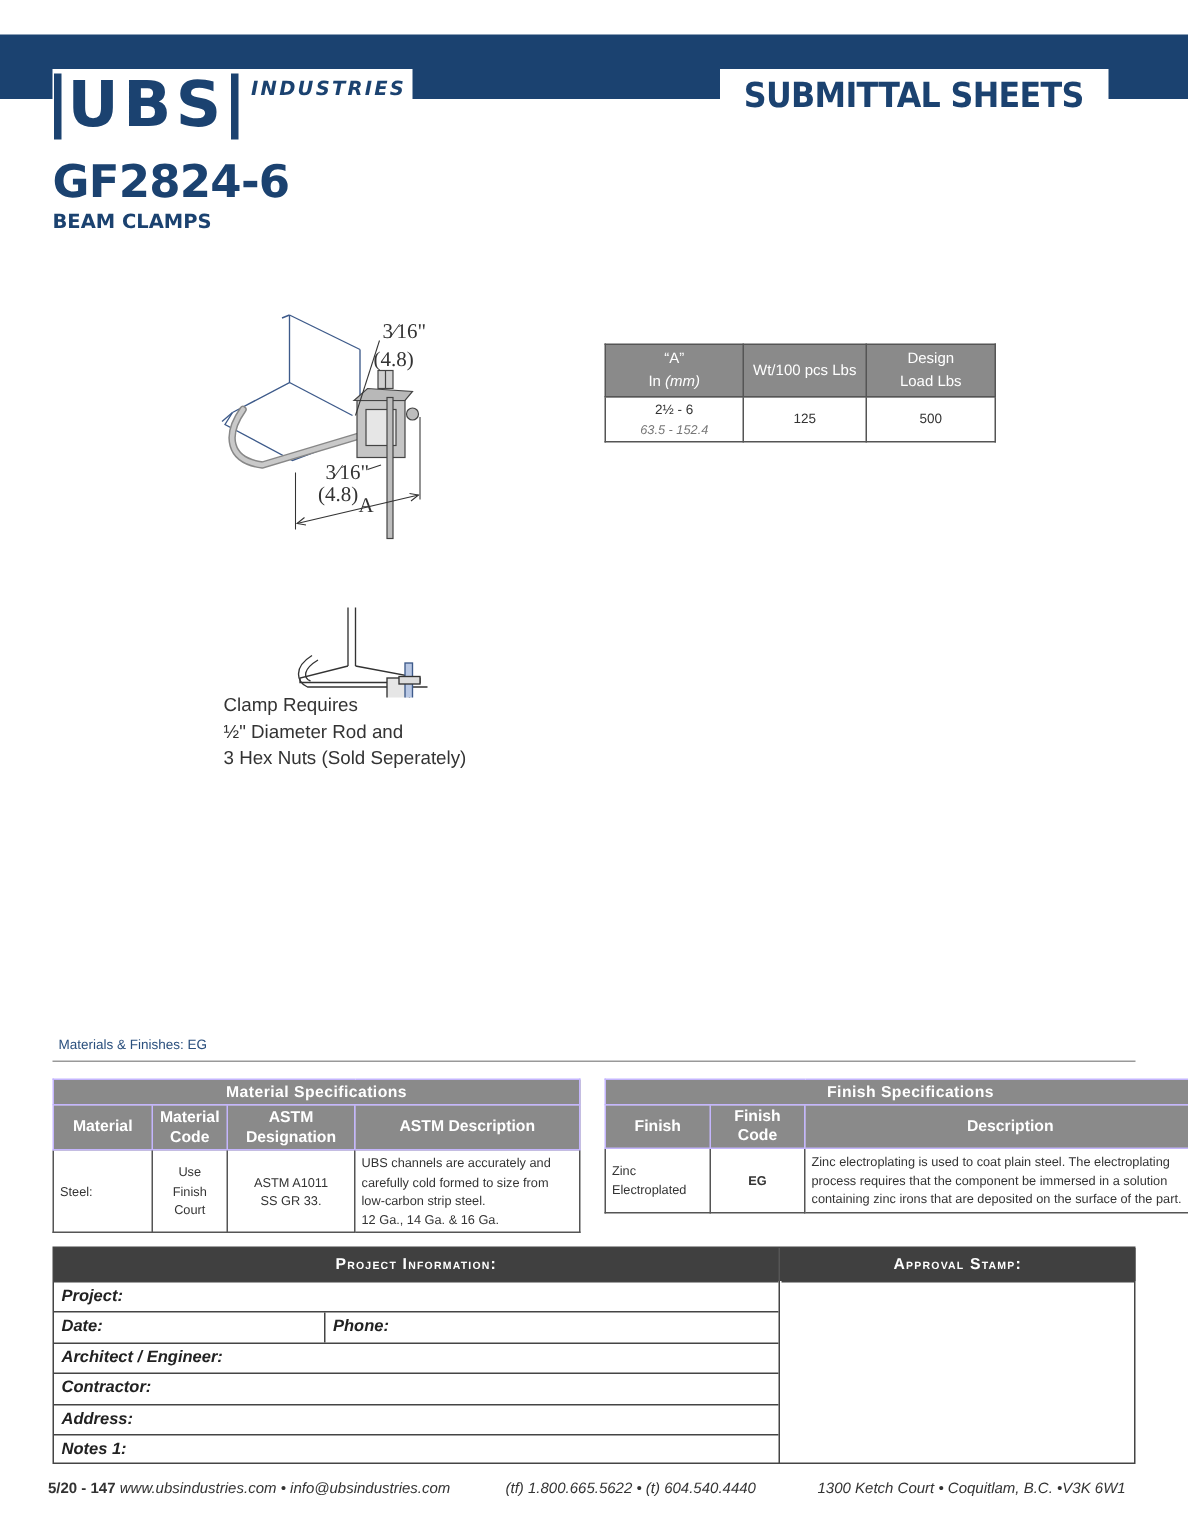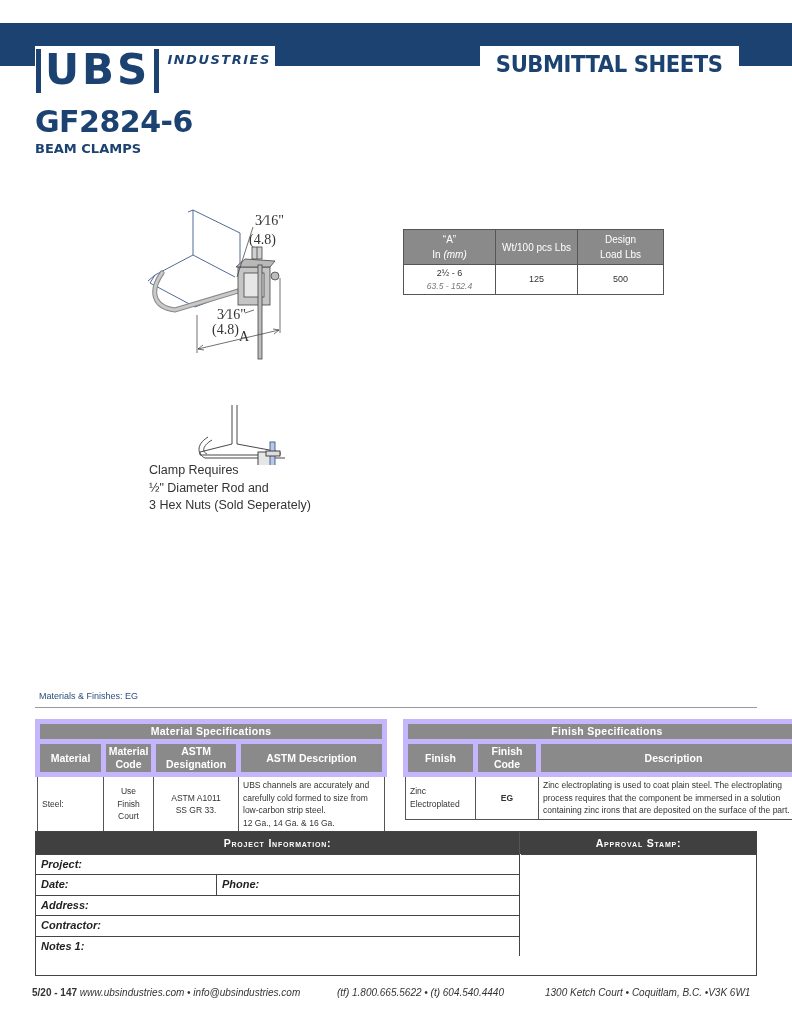--- a/index.html
+++ b/index.html
@@ -29,21 +29,21 @@
   table { border-collapse: collapse; }
   .spec { position: absolute; left: 403px; top: 229px; width: 261px; font-size: 9.5px; }
   .spec th { background: #8a8a8a; color: #fff; font-weight: normal; font-size: 10px; border: 1px solid #555; padding: 2px 3px; height: 32px; line-height: 15px; }
   .spec td { border: 1px solid #555; text-align: center; height: 30px; color: #333; font-size: 9px; line-height: 13px; }
   .spec .mm { color: #777; font-style: italic; font-size: 8.5px; }
 
   .mf-label { position: absolute; left: 39px; top: 691px; font-size: 9px; color: #2a4f7d; }
   .mf-rule { position: absolute; left: 35px; top: 707px; width: 722px; height: 1px; background: #999; }
 
   .mat { position: absolute; left: 35px; top: 719px; width: 352px; font-size: 8.5px; }
-  .mat th, .fin th { background: #8a8a8a; color: #fff; font-weight: bold; border: 5px solid #c4b5fd; padding: 1px 2px; line-height: 13px; font-family: "Liberation Sans", sans-serif; }
+  .mat th, .fin th { background: #8a8a8a; color: #fff; font-weight: bold; border: 1px solid #c4b5fd; padding: 1px 2px; line-height: 13px; font-family: "Liberation Sans", sans-serif; }
   .mat th.cap, .fin th.cap { font-size: 10.5px; font-weight: bold; height: 17px; letter-spacing: 0.3px; }
   .mat th { font-size: 10.5px; height: 30px; }
   .mat td, .fin td { border: 1px solid #555; color: #333; padding: 2px 4px; font-size: 8.5px; line-height: 12.5px; vertical-align: middle; }
 
   .fin { position: absolute; left: 403px; top: 719px; width: 408px; font-size: 8.5px; }
   .fin th { font-size: 10.5px; height: 17px; }
 
   
   .proj { position: absolute; left: 35px; top: 831px; width: 722px; height: 145px; border: 1px solid #444; }
   .proj .hdr { position: absolute; top: 0; height: 22px; background: #404040; color: #fff; font-weight: bold; font-size: 10.5px; display: flex; align-items: center; justify-content: center; letter-spacing: 0.8px; font-variant: small-caps; }
@@ -219,22 +219,23 @@
   </table>
 
 <div class="proj">
   <div class="hdr left">Project Information:</div>
   <div class="hdr right">Approval Stamp:</div>
   <div class="rows">
     <div class="row"><span>Project:</span></div>
     <div class="row"><span>Date:</span>
       <div class="split"><span>Phone:</span></div>
     </div>
+    <div class="row"><span>Architect / Engineer:</span></div>
+    <div class="row"><span>Contractor:</span></div>
     <div class="row"><span>Address:</span></div>
-    <div class="row"><span>Contractor:</span></div>
     <div class="row"><span>Notes 1:</span></div>
   </div>
   <div class="stamp"></div>
 </div>
 
 <div class="footer">
   <span class="pg">5/20 - 147</span>
   <i>www.ubsindustries.com • info@ubsindustries.com</i>
   <i class="phone">(tf) 1.800.665.5622  • (t) 604.540.4440</i>
   <i class="addr">1300 Ketch Court • Coquitlam, B.C. •V3K 6W1</i>

